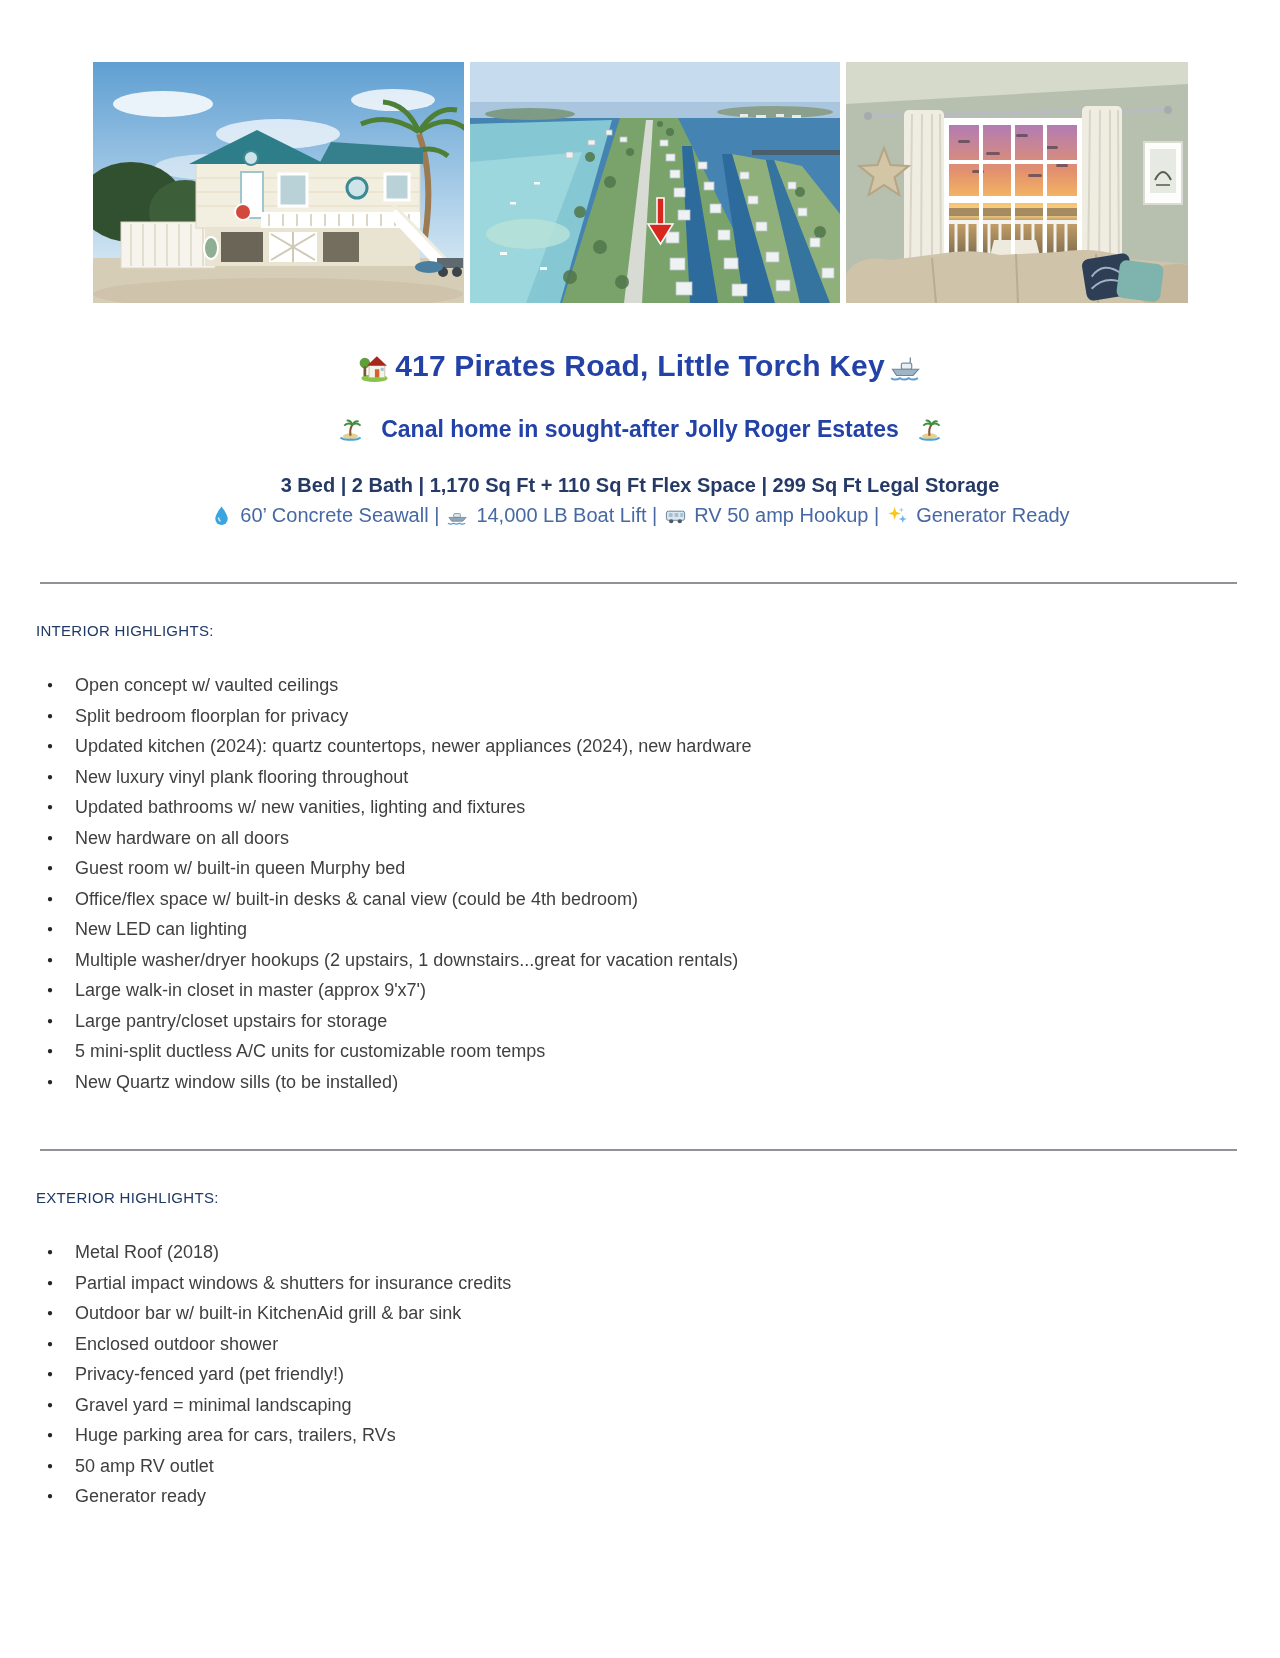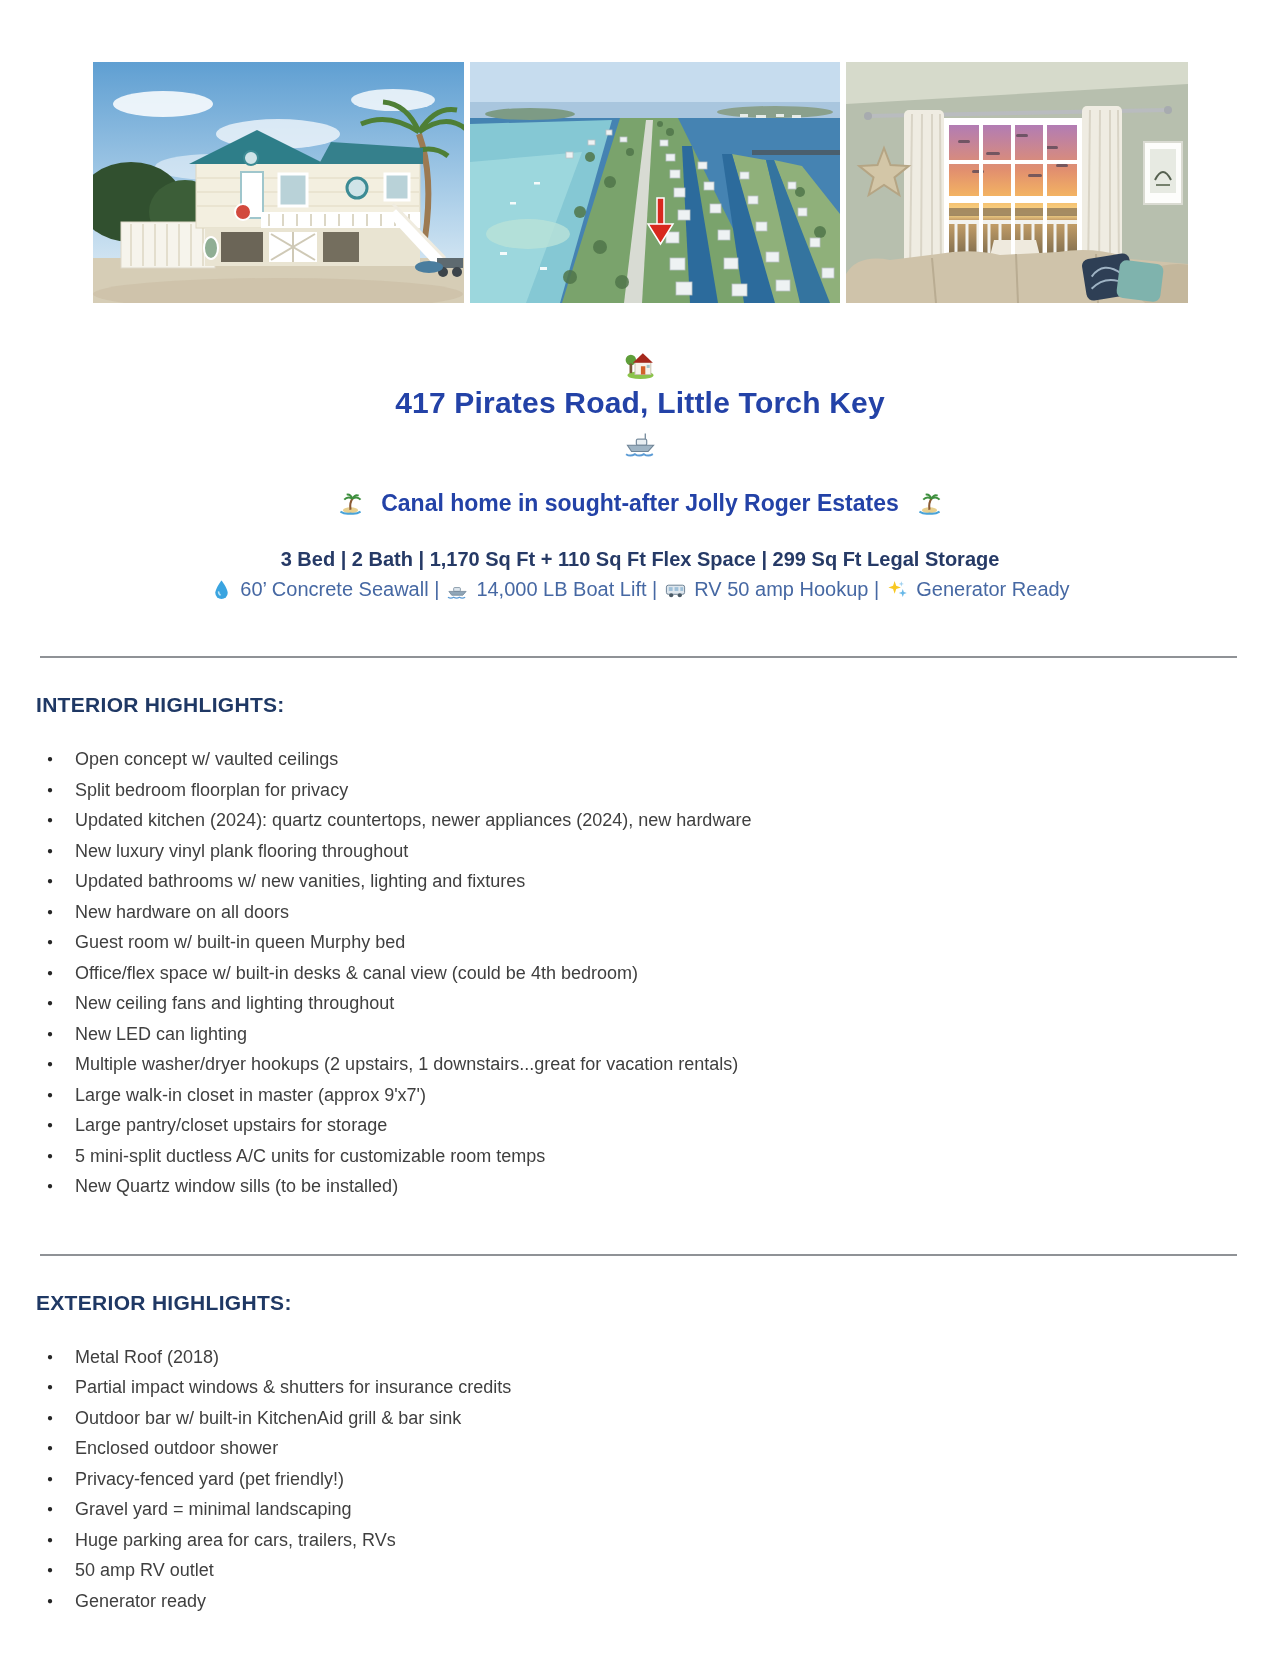--- a/index.html
+++ b/index.html
@@ -12,21 +12,21 @@
   
   .photos { display:flex; gap:6px; padding-top:62px; margin-left:93px; }
   .photos figure { margin:0; padding:0; height:241px; overflow:hidden; }
   .photos figure svg { display:block; }
   .ph1 { width:371px; } .ph2 { width:370px; } .ph3 { width:342px; }
 
   
   .title {
     margin:44px 40px 0; text-align:center; font-size:30px; line-height:38px;
     font-weight:bold; color:#2342a7; letter-spacing:.2px;
-    display:flex; justify-content:center; align-items:center; gap:4px;flex-direction:column;
+    display:flex; justify-content:center; align-items:center; gap:4px;
   }
   .subtitle {
     margin:30px 40px 0; text-align:center; font-size:23px; line-height:29px;
     font-weight:bold; color:#2342a7;
     display:flex; justify-content:center; align-items:center; gap:19px;
   }
   .specs1 {
     margin:28px 40px 0; text-align:center; font-size:20px; line-height:27px;
     font-weight:bold; color:#263a66;
   }
@@ -38,22 +38,22 @@
   .ic { display:inline-flex; align-items:center; }
   .ic svg { width:23px; height:23px; }
   .ic.lg svg { width:33px; height:33px; }
 
   
   hr.divider {
     border:none; border-top:2px solid #8f9296;
     margin:52px 43px 0 40px; height:0;
   }
   h3.sec-heading {
-    margin:33px 0 0 36px; font-size:21px; line-height:28px;
-    font-weight:bold; color:#1f3864; letter-spacing:.3px;
+    margin:33px 0 0 36px; font-size:15px; line-height:28px;
+    font-weight:normal; color:#1f3864; letter-spacing:.3px;
   }
   ul.bullets { margin:25px 0 0 0; padding:0 0 0 46px; list-style:none; }
   ul.bullets li {
     position:relative; padding-left:29px; font-size:18px; line-height:30.5px;
     color:#3f3f3f;
   }
   ul.bullets li::before {
     content:"●"; position:absolute; left:1px; top:0; font-size:10px; color:#262626;
   }
   .ext-list { margin-top:32px; }
@@ -452,21 +452,20 @@
         <li>New luxury vinyl plank flooring throughout</li>
 
         <li>Updated bathrooms w/ new vanities, lighting and fixtures</li>
 
         <li>New hardware on all doors</li>
 
         <li>Guest room w/ built-in queen Murphy bed</li>
 
         <li>Office/flex space w/ built-in desks &amp; canal view (could be 4th bedroom)</li>
 
-        <li>New ceiling fans and lighting throughout</li>
 
         <li>New LED can lighting</li>
 
         <li>Multiple washer/dryer hookups (2 upstairs, 1 downstairs...great for vacation rentals)</li>
 
         <li>Large walk-in closet in master (approx 9'x7')</li>
 
         <li>Large pantry/closet upstairs for storage</li>
 
         <li>5 mini-split ductless A/C units for customizable room temps</li>

